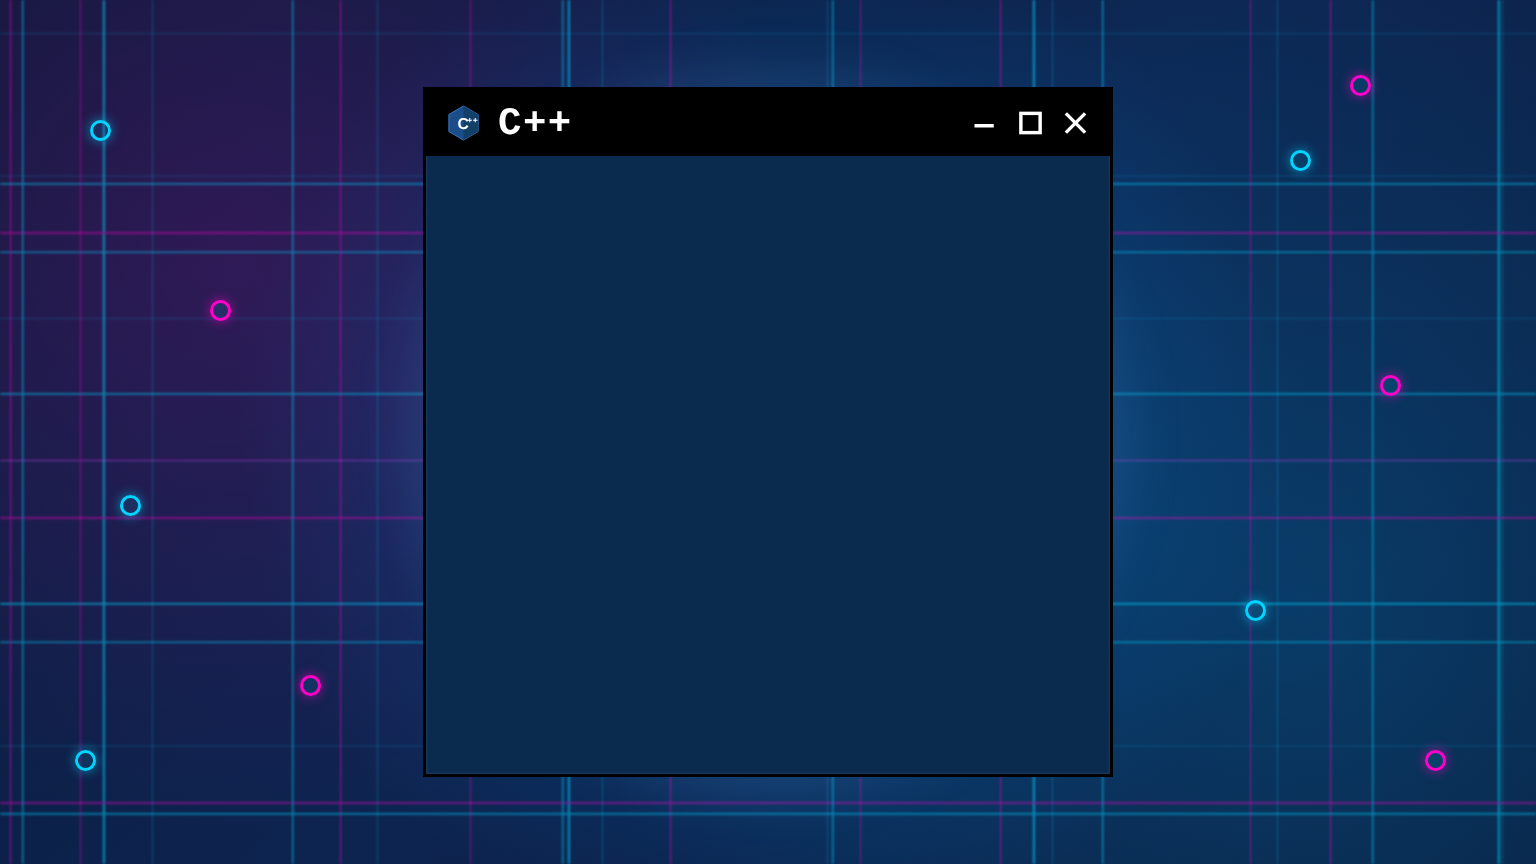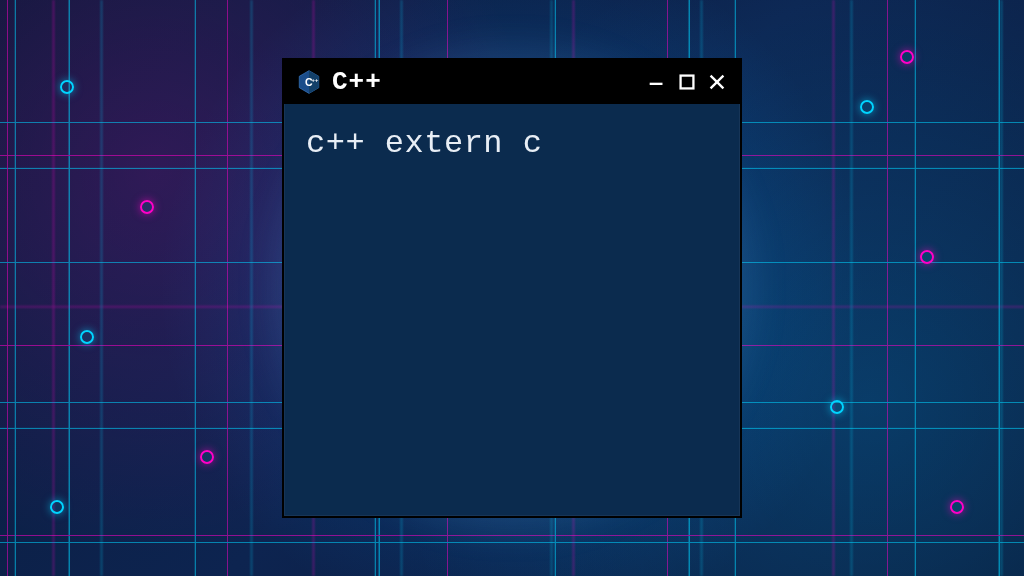--- a/index.html
+++ b/index.html
@@ -197,18 +197,15 @@
         </div>
         <div class="win-btn">
           <svg viewBox="0 0 24 24">
               <line x1="5" y1="5" x2="19" y2="19"></line>
               <line x1="19" y1="5" x2="5" y2="19"></line>
             </svg>
         </div>
       </div>
     </div>
 
-    <div class="content">
-      <div>c++ extern c</div>
-    </div>
 
   </div>
 </div>
 
 </body></html>

